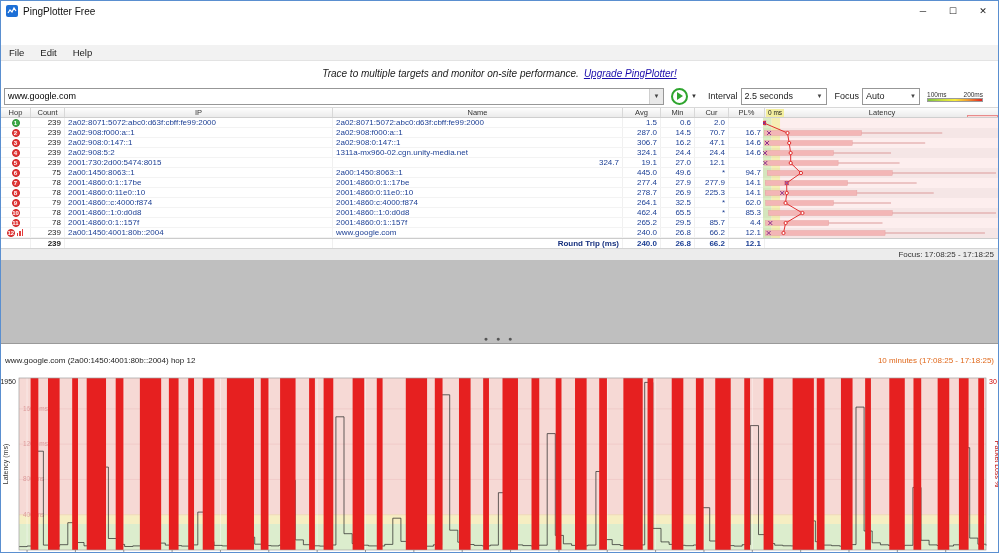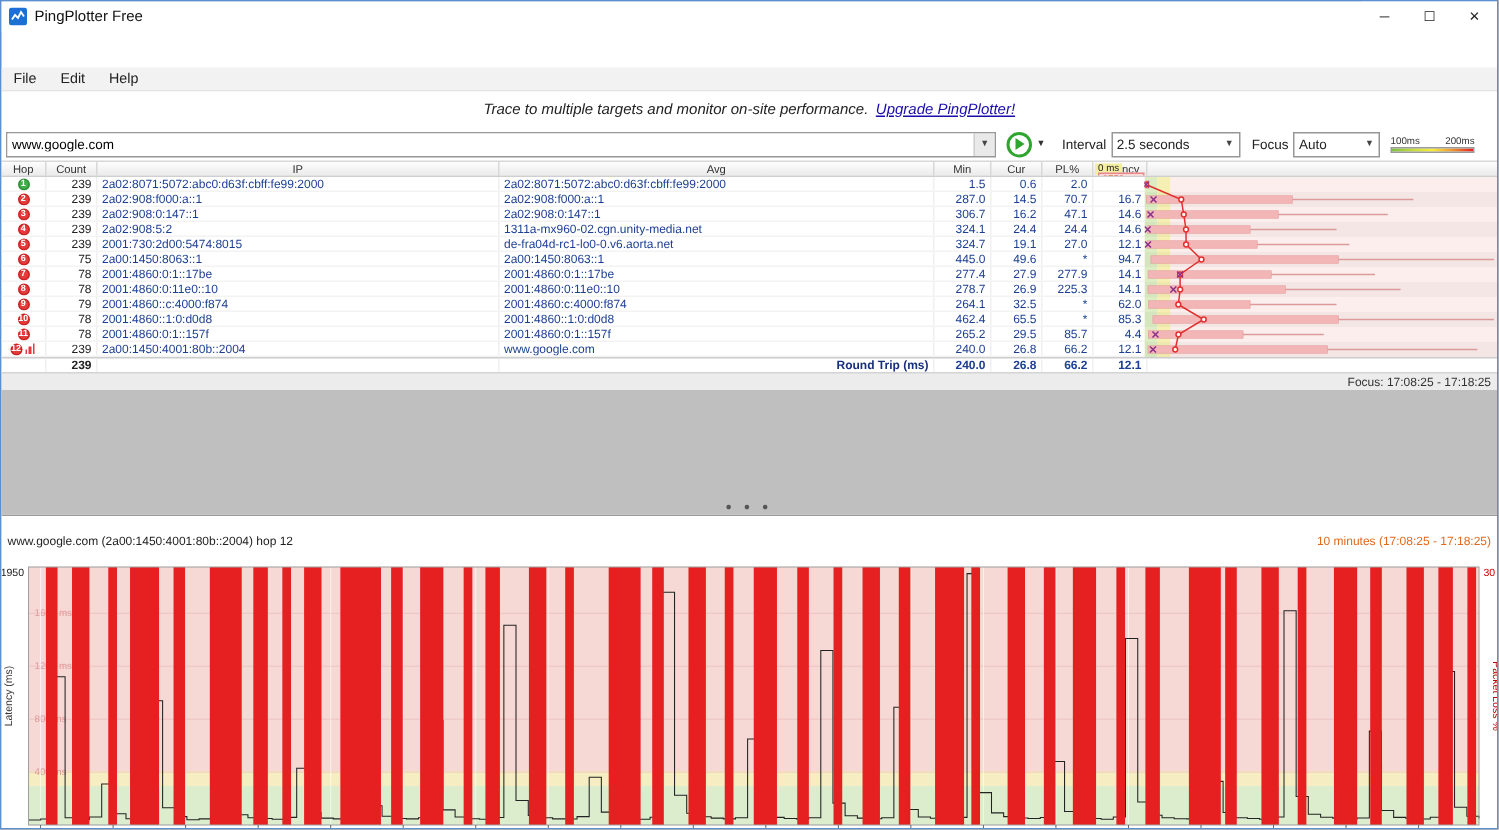--- a/index.html
+++ b/index.html
@@ -120,20 +120,21 @@
         <span>200ms</span>
       </div>
       <div class="legend-bar"></div>
     </div>
   </div>
 
   <div class="thead grid">
     <div class="hc">Hop</div>
     <div class="hc">Count</div>
     <div class="hc">IP</div>
+    <div class="hc">Name</div>
     <div class="hc">Avg</div>
     <div class="hc">Min</div>
     <div class="hc">Cur</div>
     <div class="hc">PL%</div>
     <div class="hc">
       <span class="zero-tag">0 ms</span>
       <span>Latency</span>
       <span class="max-tag">2753 ms</span>
     </div>
   </div>
@@ -190,21 +191,20 @@
         <div class="c num">24.4</div>
         <div class="c num">14.6</div>
         <div class="c"></div>
       </div>
       <div class="trow grid">
         <div class="c hopc">
           <span class="hopdot red">5</span>
         </div>
         <div class="c count">239</div>
         <div class="c ip">2001:730:2d00:5474:8015</div>
-        <div class="c ip">de-fra04d-rc1-lo0-0.v6.aorta.net</div>
         <div class="c num">324.7</div>
         <div class="c num">19.1</div>
         <div class="c num">27.0</div>
         <div class="c num">12.1</div>
         <div class="c"></div>
       </div>
       <div class="trow grid">
         <div class="c hopc">
           <span class="hopdot red">6</span>
         </div>

